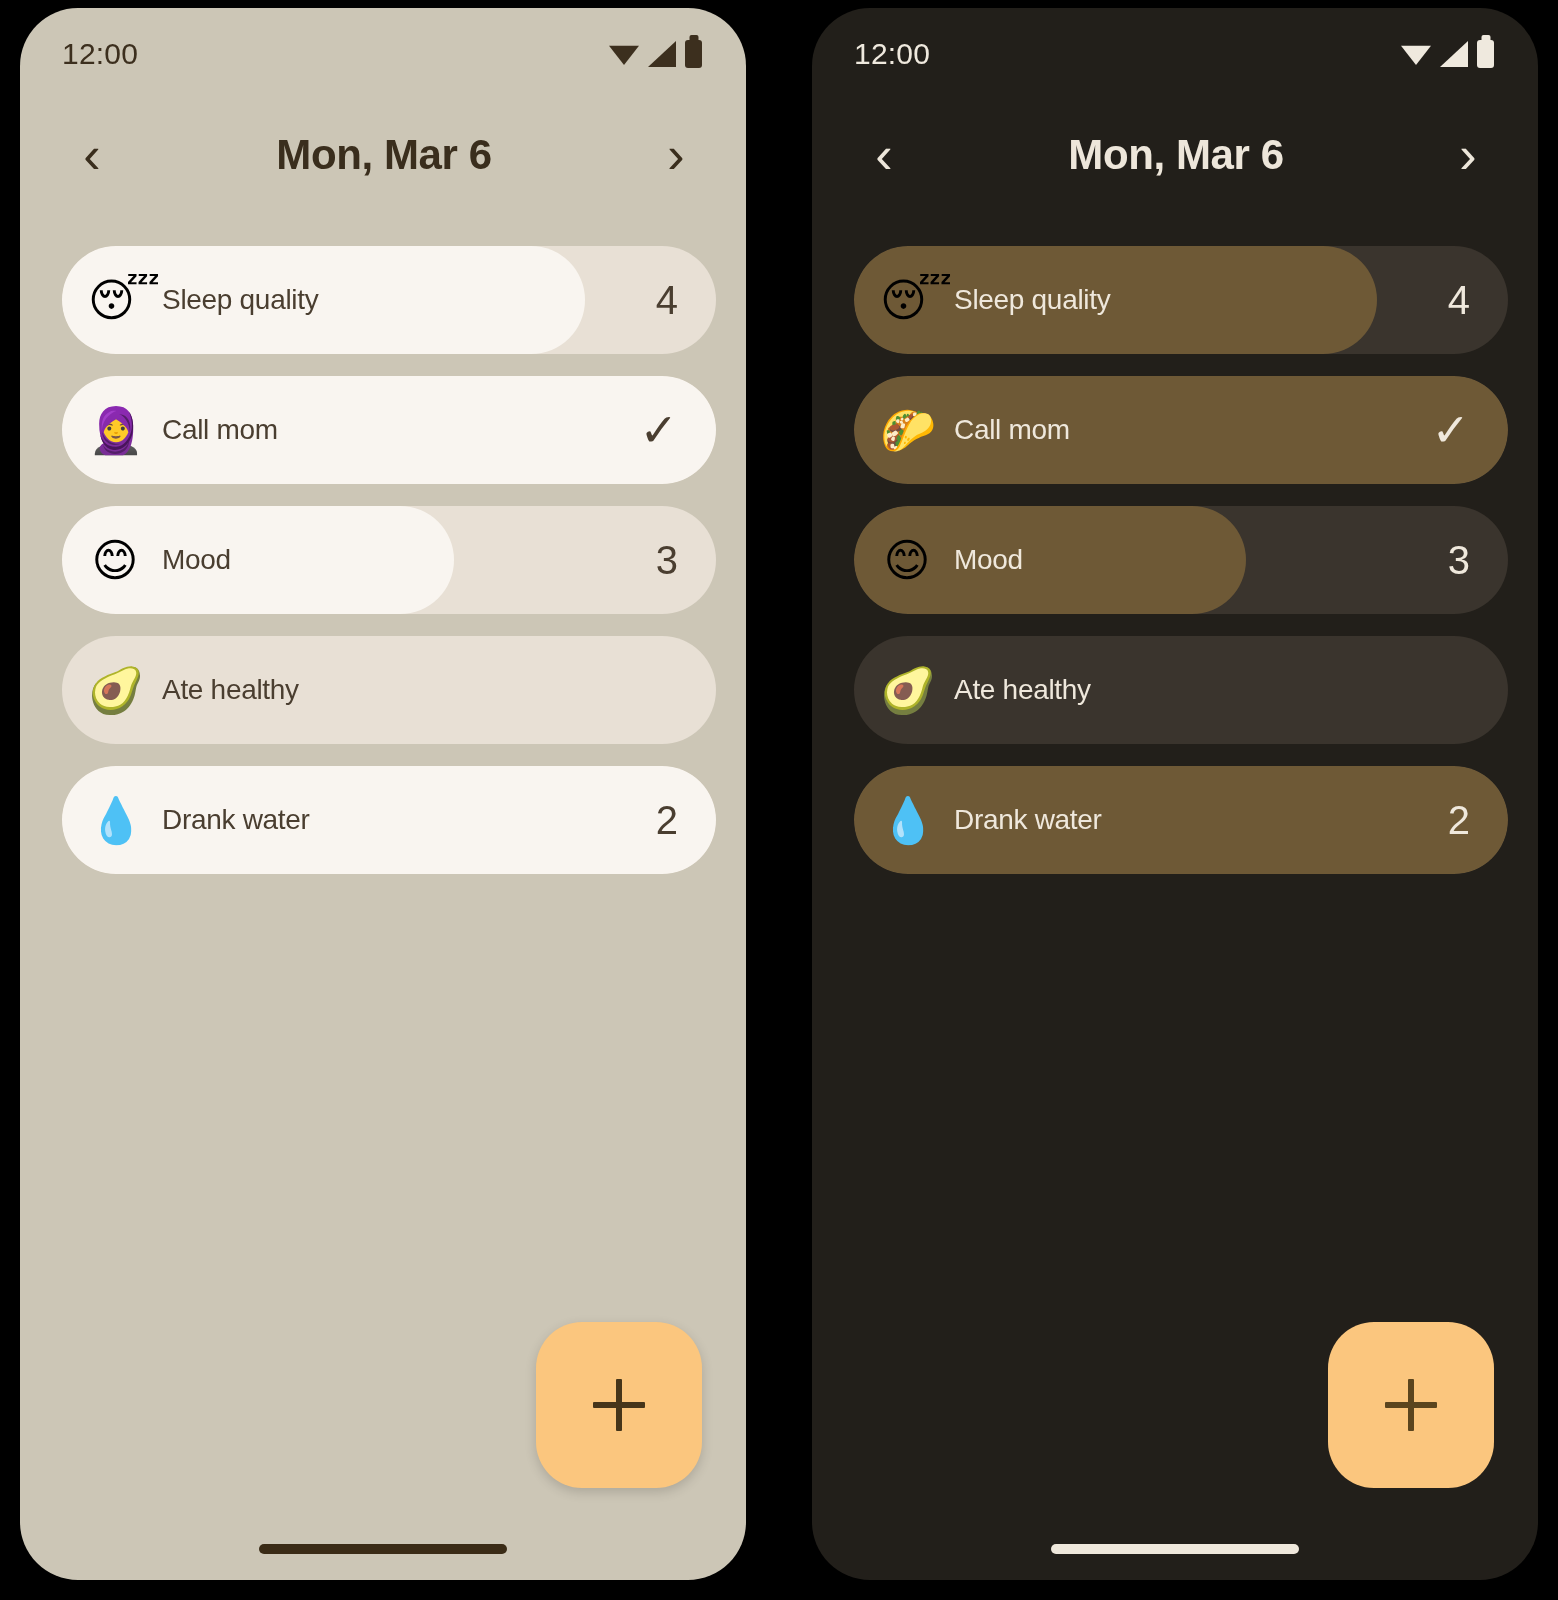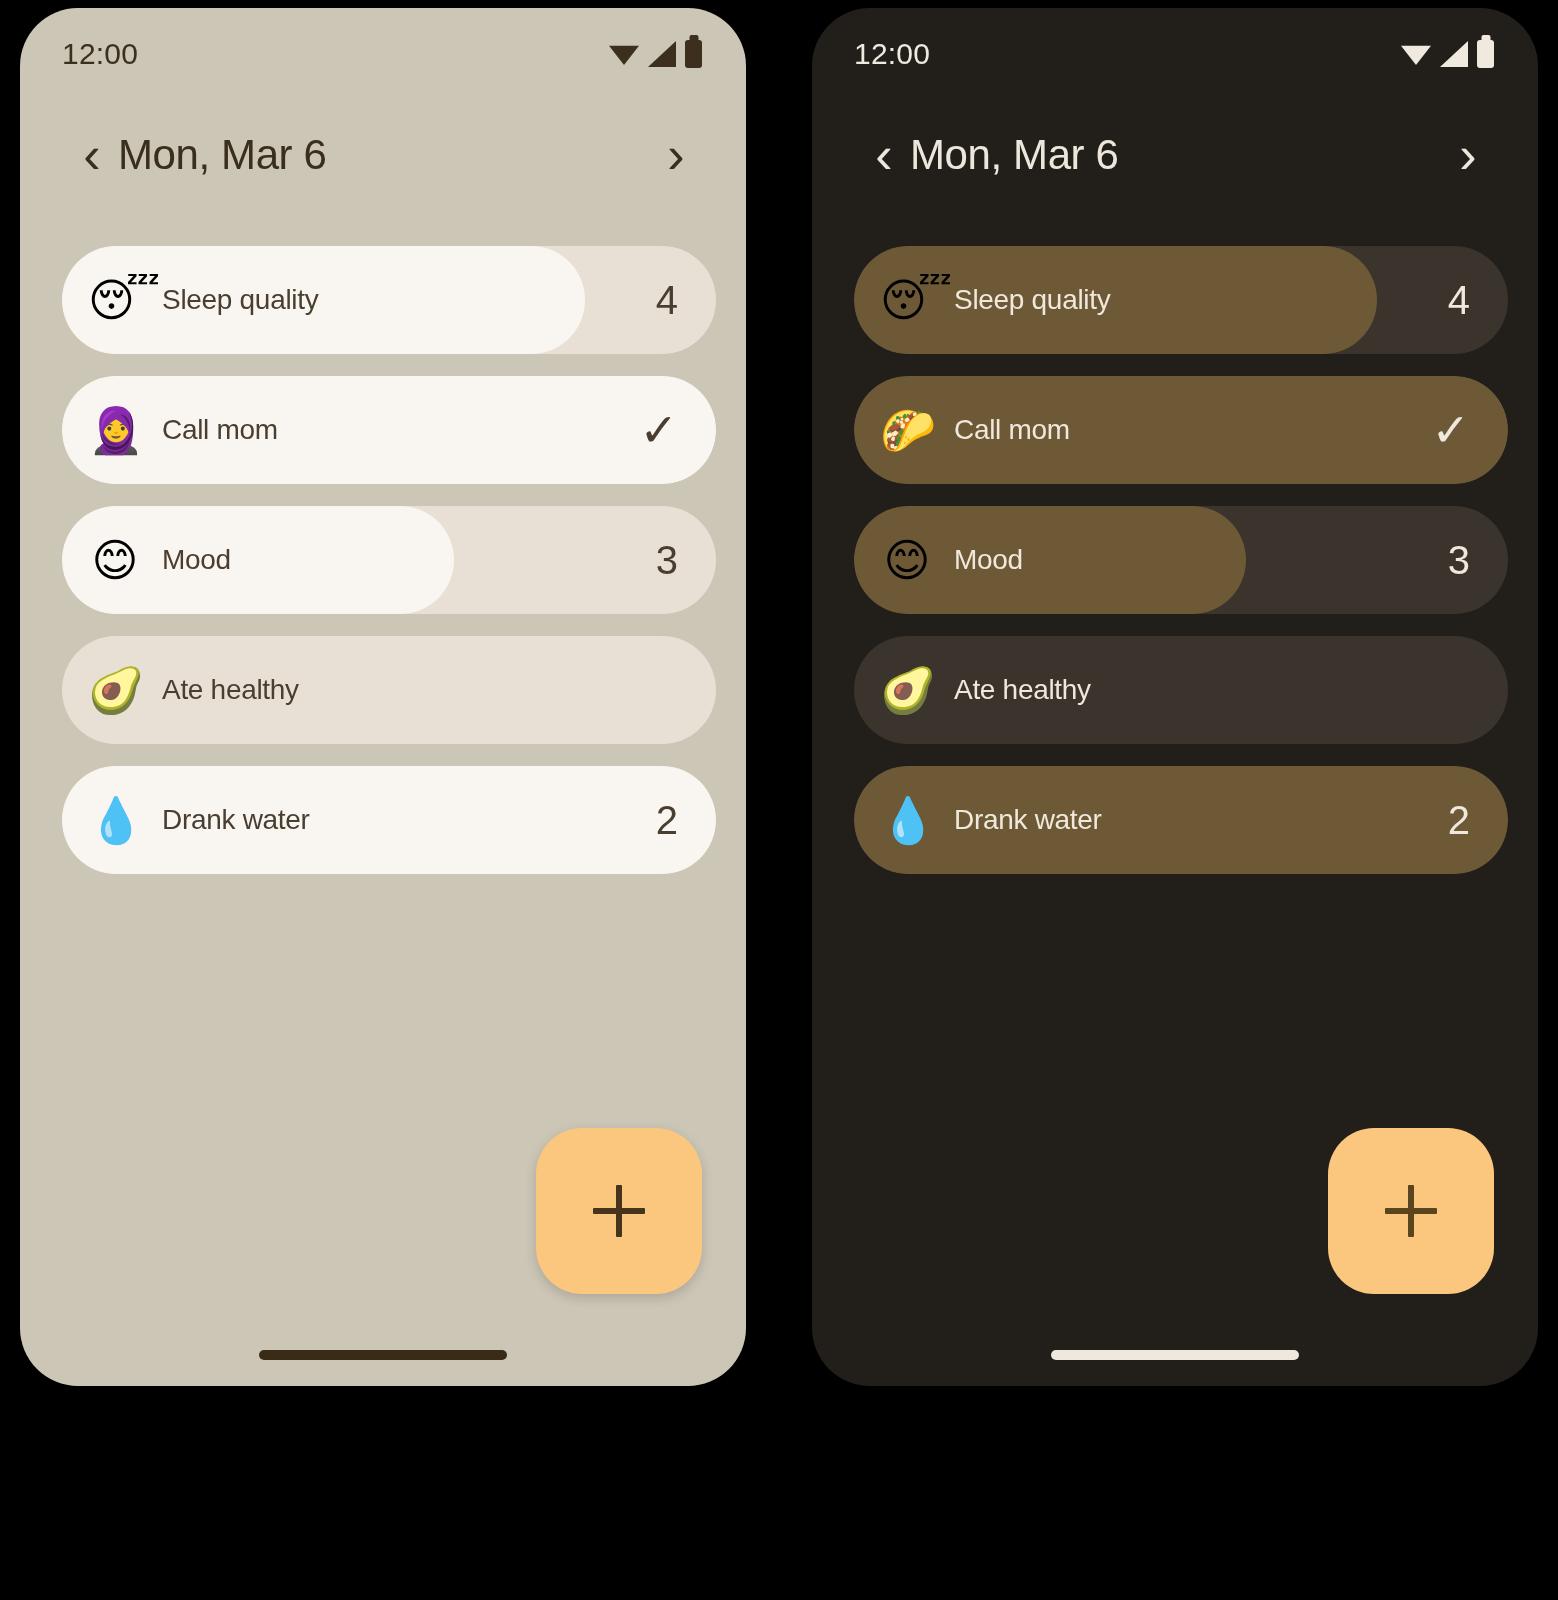--- a/index.html
+++ b/index.html
@@ -20,21 +20,21 @@
     display: flex;
     gap: 66px;
     padding: 8px 20px;
     align-items: flex-start;
   }
 
   
   .phone {
     position: relative;
     width: 726px;
-    height: 1378px;
+    height: 1572px;
     border-radius: 58px;
     overflow: hidden;
     box-shadow: 0 0 0 9px #000;
     flex: 0 0 auto;
   }
   .phone.light { background: #CCC6B6; }
   .phone.dark  { background: #221F1A; }
 
   .screen {
     position: absolute;
@@ -102,23 +102,23 @@
     font-size: 52px;
     font-weight: 300;
     line-height: 1;
     width: 52px;
     text-align: center;
     cursor: pointer;
     font-family: "Liberation Sans", sans-serif;
   }
   .date-title {
     flex: 1;
-    text-align: left;
+    text-align: center;
     font-size: 42px;
-    font-weight: 400;
+    font-weight: 700;
     letter-spacing: -0.4px;
   }
   .light .nav-arrow, .light .date-title { color: #3A2E1D; }
   .dark  .nav-arrow, .dark  .date-title { color: #EDE6DA; }
 
   
   .list {
     padding: 36px 30px 0 42px;
     display: flex;
     flex-direction: column;

